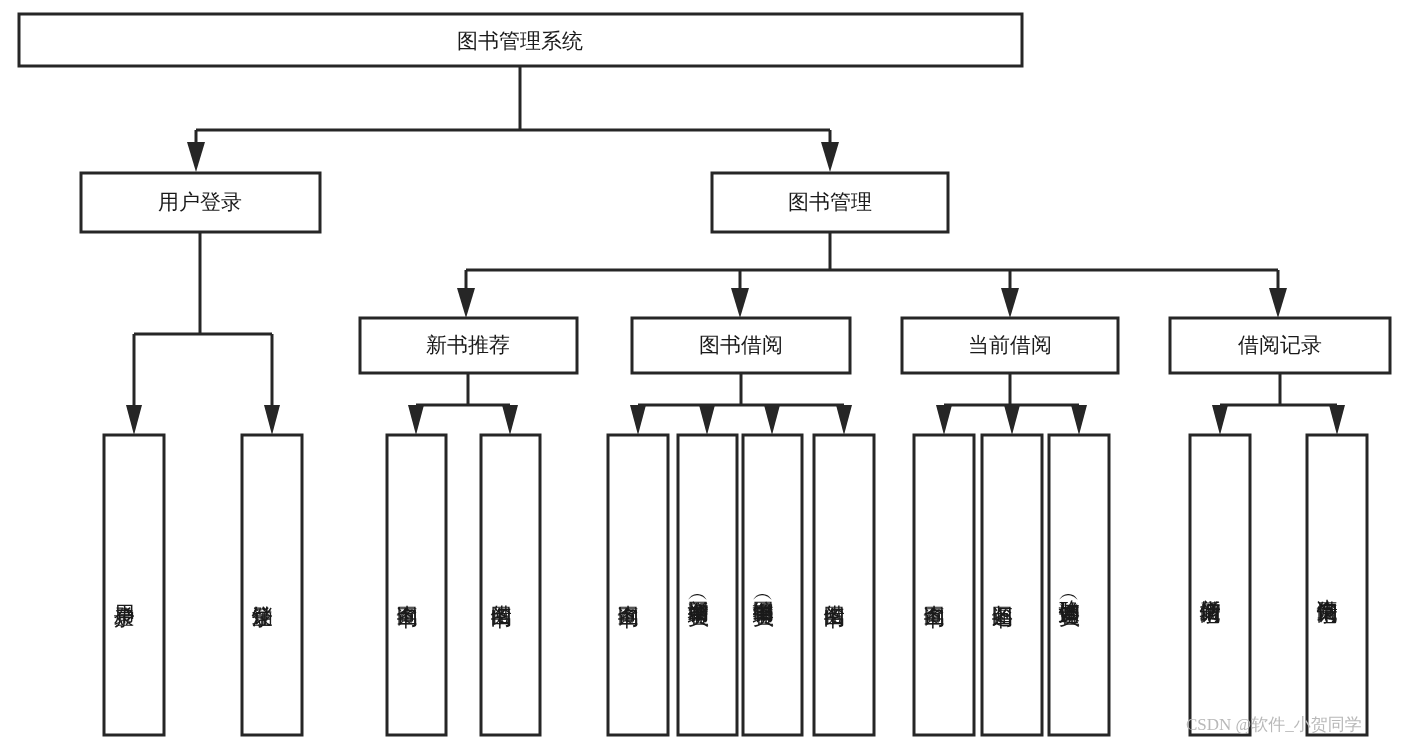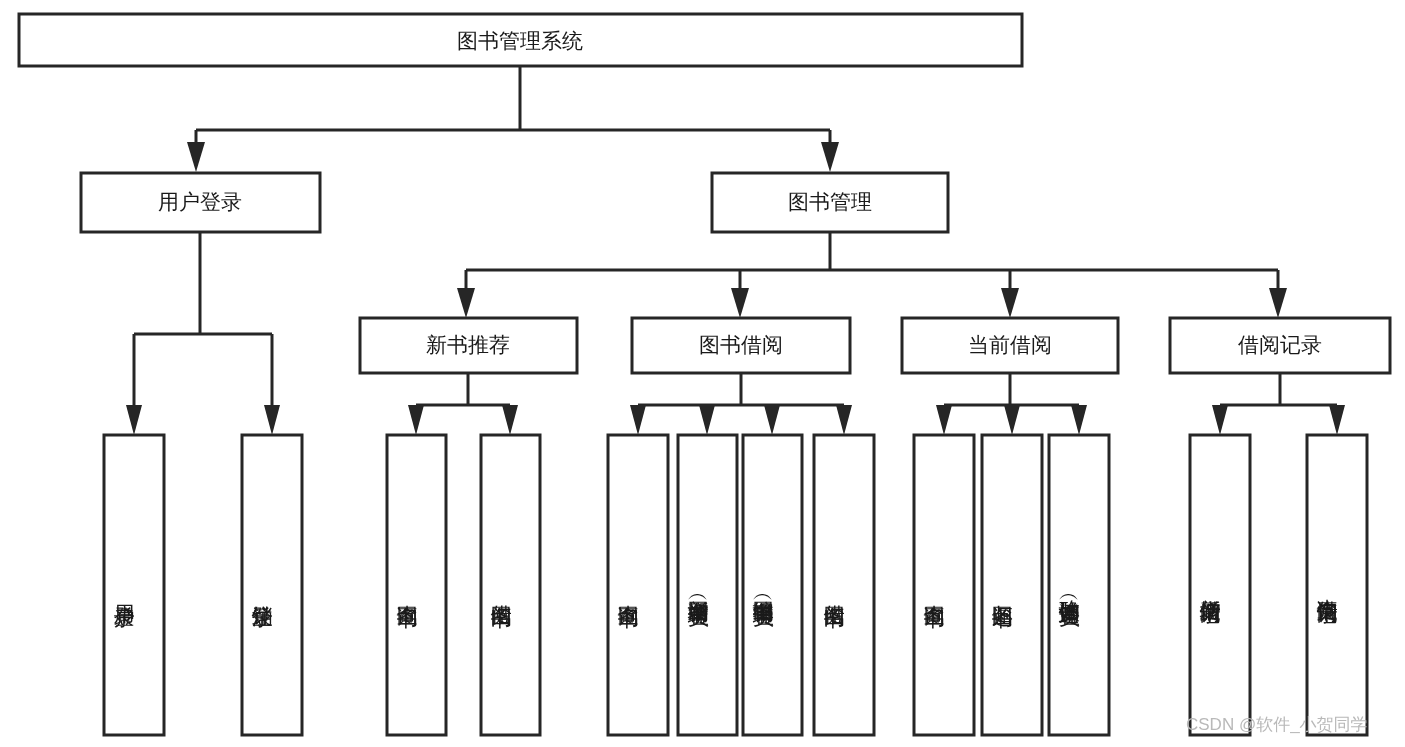--- a/index.html
+++ b/index.html
@@ -68,21 +68,21 @@
     color: #1a1a1a;
     letter-spacing: 1px;
     white-space: nowrap;
     pointer-events: none;
     text-align: center;
   }
   .watermark {
     position: absolute;
     left: 1186px;
     top: 713px;
-    font-family: Liberation Sans, sans-serif;
+    font-family: Liberation Serif, serif;
     font-size: 17px;
     color: #b9b9b9;
     white-space: nowrap;
     pointer-events: none;
   }
 </style>
 </head>
 <body>
 
 <div id="diagram-root">

